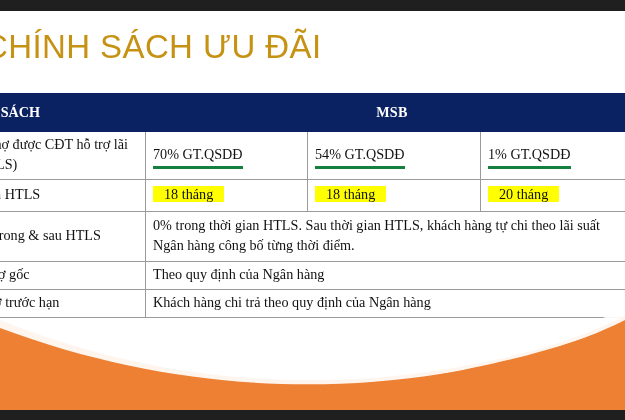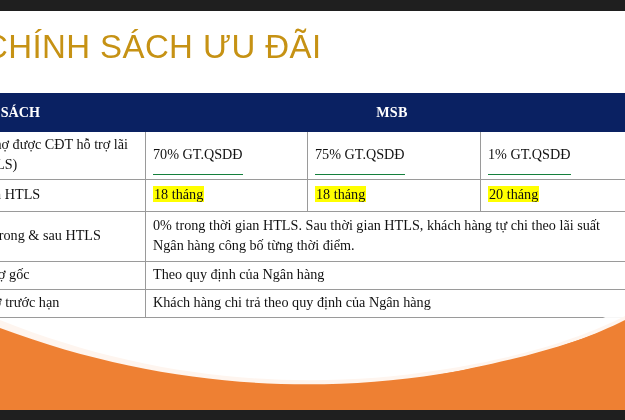--- a/index.html
+++ b/index.html
@@ -101,26 +101,26 @@
   col.c-v3    { width: 158px; }
 
   .row-h1 { height: 48px; }
   .row-h2 { height: 32px; }
   .row-h3 { height: 50px; }
   .row-h4 { height: 28px; }
   .row-h5 { height: 27px; }
 
   .highlight {
     background: #ffff00;
-    padding: 0 1px;
+    padding: 0 11px;
   }
 
   .underline-soft {
-    border-bottom: 1px solid #15803d;
-    padding-bottom: 12px;
+    border-bottom: 3px solid #15803d;
+    padding-bottom: 4px;
     margin-top: 28px;
   }
 
   
   #swoosh-wrap {
     position: absolute;
     left: 0;
     bottom: 0;
     width: 625px;
     height: 112px;
@@ -160,21 +160,21 @@
       <tbody>
 
         <tr class="row-h1">
           <td>
             <div class="cell-pad">Mức dư nợ được CĐT hỗ trợ lãi suất (HTLS)</div>
           </td>
           <td>
             <div class="cell-pad"><span class="underline-soft">70% GT.QSDĐ</span></div>
           </td>
           <td>
-            <div class="cell-pad"><span class="underline-soft">75% GT.QSDĐ</span></div>
+            <div class="cell-pad"><span class="underline-soft">54% GT.QSDĐ</span></div>
           </td>
           <td>
             <div class="cell-pad"><span class="underline-soft">1% GT.QSDĐ</span></div>
           </td>
         </tr>
 
         <tr class="row-h2">
           <td>
             <div class="cell-pad">Thời gian HTLS</div>
           </td>

